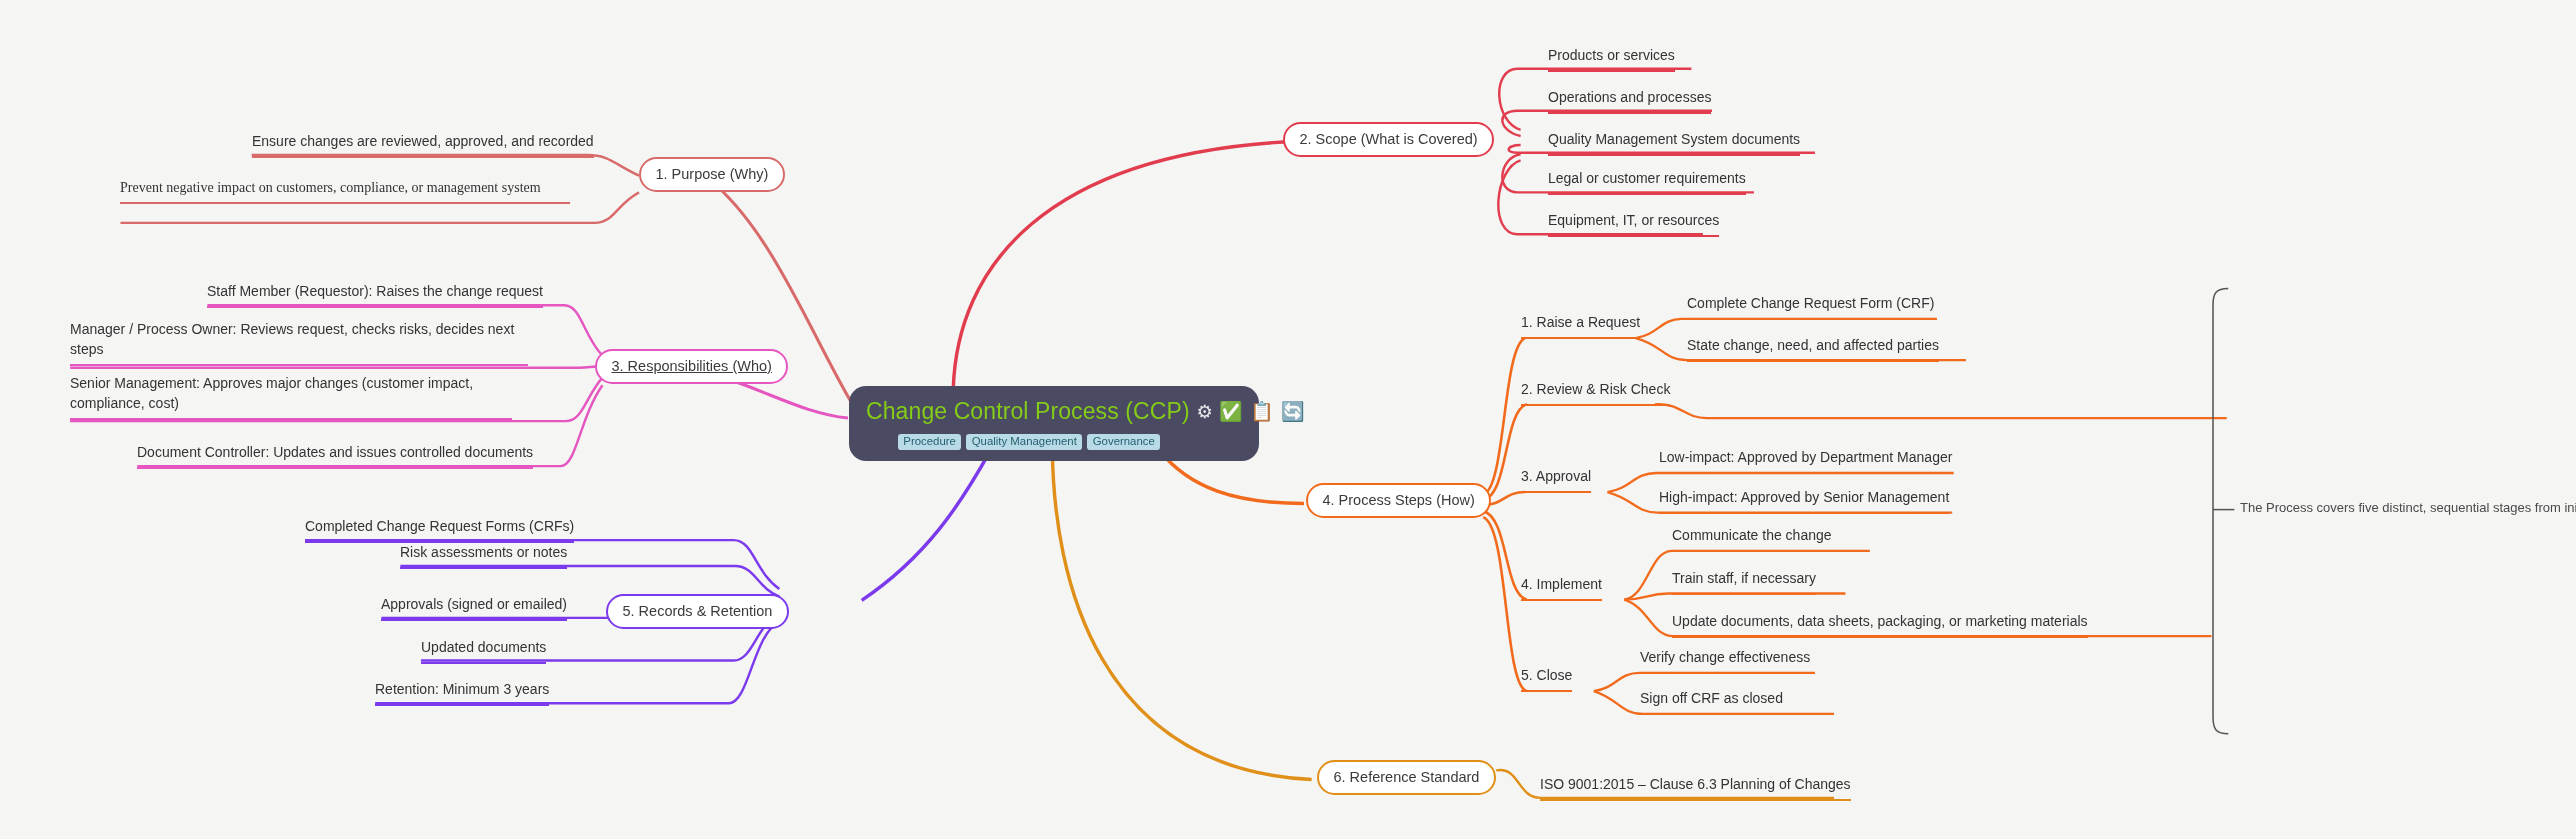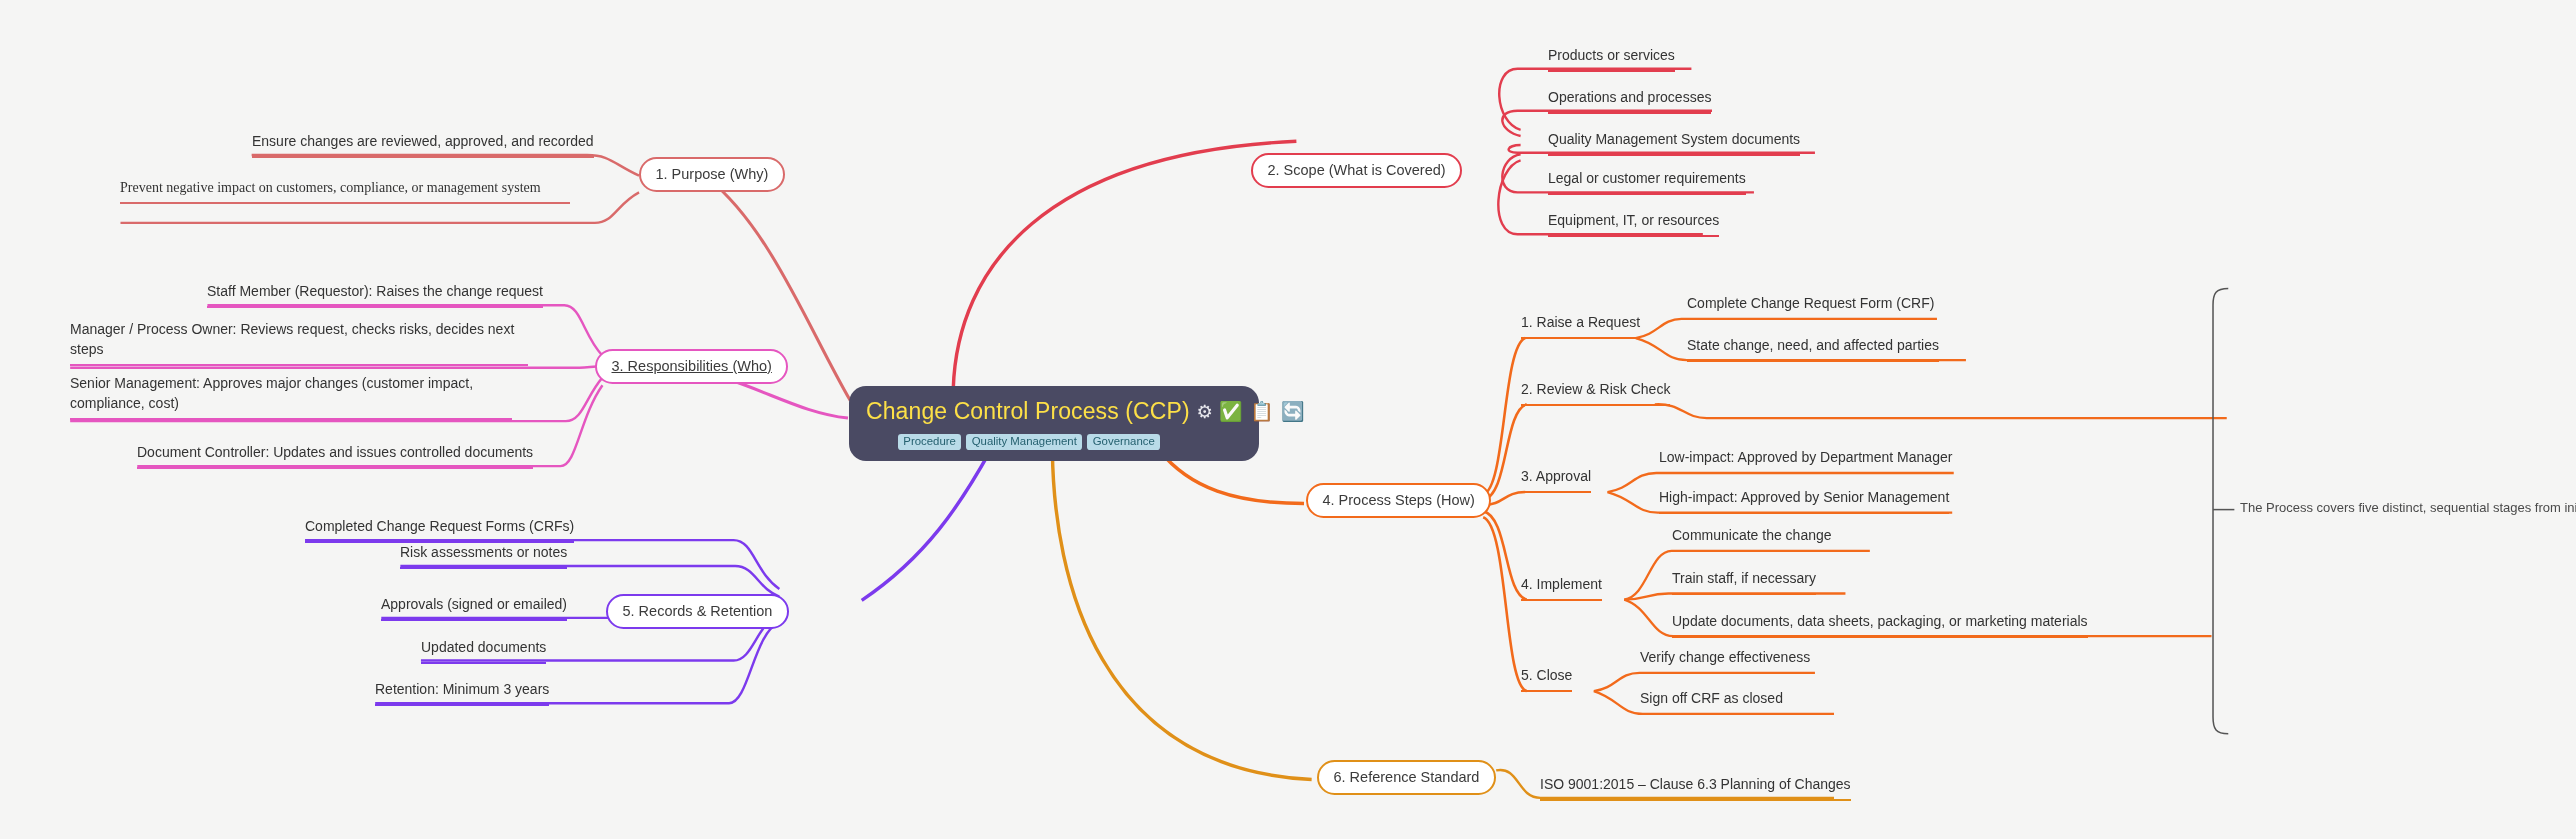--- a/index.html
+++ b/index.html
@@ -33,21 +33,21 @@
     box-sizing: border-box;
     z-index: 40;
   }
   .root-title-row {
     display: flex;
     align-items: center;
     gap: 6.9px;
     white-space: nowrap;
   }
   .root-title {
-    color: #fde047;
+    color: #84cc16;
     font-size: 23px;
     letter-spacing: 0.1px;
   }
   .root-icon { font-size: 19px; line-height: 1; display: inline-block; }
   .gear-glyph { color: #e9e9ef; font-size: 18.3px; }
   .root-tags {
     display: flex;
     gap: 5.3px;
     margin-top: 8.4px;
     white-space: nowrap;
@@ -179,21 +179,21 @@
       <span class="root-tag">Governance</span>
     </div>
   </div>
 
   <div class="pill-node" style="left:639px; top:157px; border-color:#d96a6a;">1. Purpose (Why)</div>
 
   <div class="leaf-node nowrap" style="left:252px; top:132px; border-color:#d96a6a;">Ensure changes are reviewed, approved, and recorded</div>
 
   <div class="leaf-node" style="left:120px; top:178px; width:450px; border-color:#d96a6a;font-family:Liberation Serif, serif;">Prevent negative impact on customers, compliance, or management system</div>
 
-  <div class="pill-node" style="left:1251px; top:122px; border-color:#e23d4e;margin-top:31px;">2. Scope (What is Covered)</div>
+  <div class="pill-node" style="left:1283px; top:122px; border-color:#e23d4e;">2. Scope (What is Covered)</div>
 
   <div class="leaf-node nowrap" style="left:1548px; top:46px; border-color:#e23d4e;">Products or services</div>
   <div class="leaf-node nowrap" style="left:1548px; top:88px; border-color:#e23d4e;">Operations and processes</div>
   <div class="leaf-node nowrap" style="left:1548px; top:130px; border-color:#e23d4e;">Quality Management System documents</div>
   <div class="leaf-node nowrap" style="left:1548px; top:169px; border-color:#e23d4e;">Legal or customer requirements</div>
   <div class="leaf-node nowrap" style="left:1548px; top:211px; border-color:#e23d4e;">Equipment, IT, or resources</div>
 
   <div class="pill-node" style="left:595px; top:349px; border-color:#e556c0;text-decoration:underline;">3. Responsibilities (Who)</div>
 
   <div class="leaf-node nowrap" style="left:207px; top:282px; border-color:#e556c0;">Staff Member (Requestor): Raises the change request</div>

